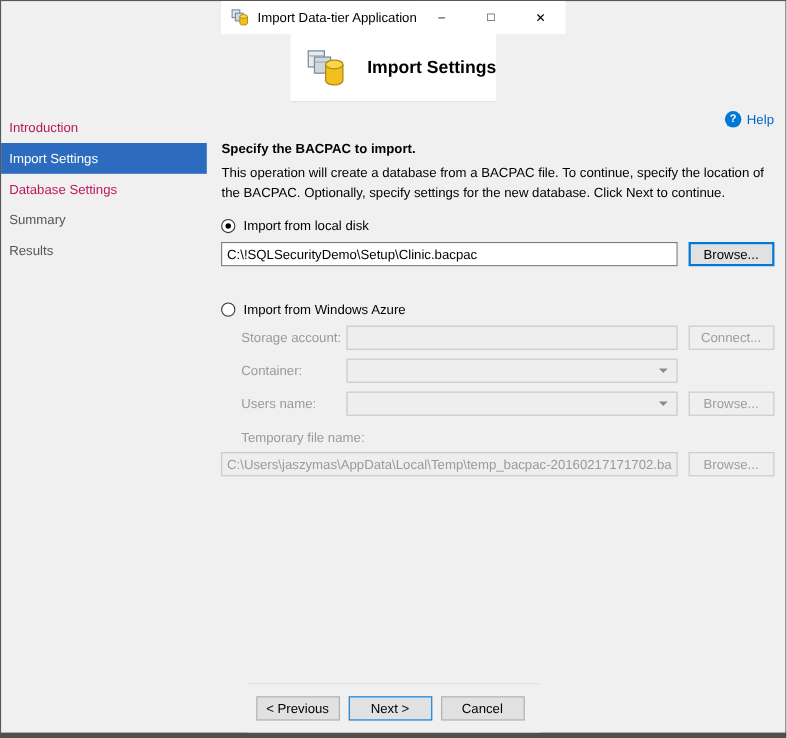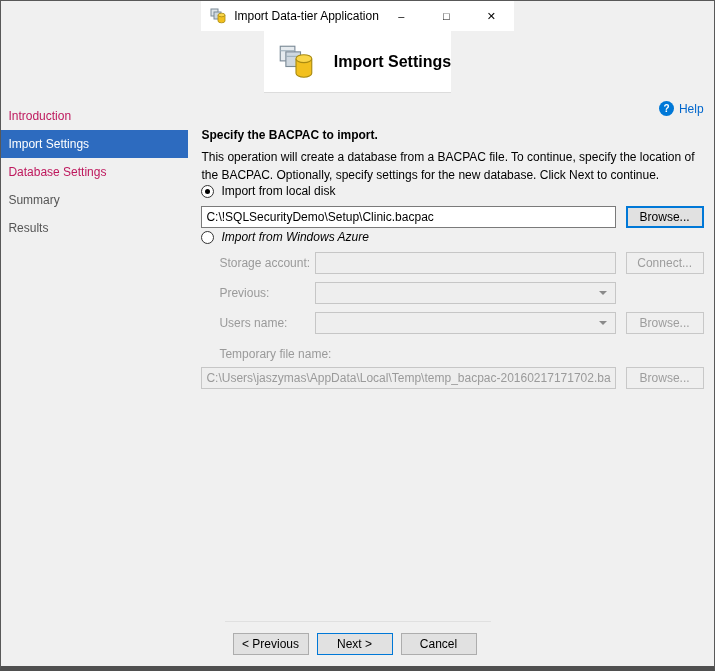--- a/index.html
+++ b/index.html
@@ -41,21 +41,21 @@
 
   .help-row { display:flex; justify-content:flex-end; }
   .help-link { display:flex; align-items:center; gap:5px; color:#0066cc; cursor:pointer; text-decoration:none; }
   .help-icon { width:15px; height:15px; border-radius:50%; background:#0078d7; color:#fff;
                display:inline-flex; align-items:center; justify-content:center;
                font-size:10px; font-weight:bold; }
 
   .heading { font-weight:bold; margin-top:12px; }
   .desc { margin-top:6px; line-height:1.5; max-width:505px; }
 
-  .radio-row { display:flex; align-items:center; }
+  .radio-row { display:flex; align-items:center; margin-top:14px; }
   .radio { width:13px; height:13px; border:1px solid #333; border-radius:50%; background:#fff;
            display:inline-flex; align-items:center; justify-content:center; flex:0 0 auto; cursor:pointer; }
   .radio.checked::after { content:""; width:5px; height:5px; border-radius:50%; background:#000; }
   .radio-label { margin-left:7px; }
 
   .field-row { display:flex; align-items:center; margin-top:8px; }
   .text-input { flex:1 1 auto; height:22px; border:1px solid #7a7a7a; background:#fff;
                 font-family:"Liberation Sans", sans-serif; font-size:12px; padding:0 4px; min-width:0; }
 
   .btn { width:78px; height:22px; margin-left:10px; flex:0 0 auto;
@@ -155,34 +155,34 @@
       <div class="radio-row">
         <span class="radio checked"></span>
         <span class="radio-label">Import from local disk</span>
       </div>
 
       <div class="field-row">
         <input class="text-input" type="text" value="C:\!SQLSecurityDemo\Setup\Clinic.bacpac" style="">
         <button class="btn focused">Browse...</button>
       </div>
 
-      <div class="radio-row" style="margin-top:2px;font-style:italic;">
+      <div class="radio-row" style="margin-top:32px;">
         <span class="radio"></span>
         <span class="radio-label">Import from Windows Azure</span>
       </div>
 
       <div class="azure-rows">
         <div class="az-row">
           <span class="az-label">Storage account:</span>
           <div class="dis-field"></div>
           <button class="btn disabled">Connect...</button>
         </div>
 
         <div class="az-row">
-          <span class="az-label">Previous:</span>
+          <span class="az-label">Container:</span>
           <div class="dis-field combo">
             <span class="chev"></span>
           </div>
           <span class="btn-spacer"></span>
         </div>
 
         <div class="az-row">
           <span class="az-label">Users name:</span>
           <div class="dis-field combo">
             <span class="chev"></span>

